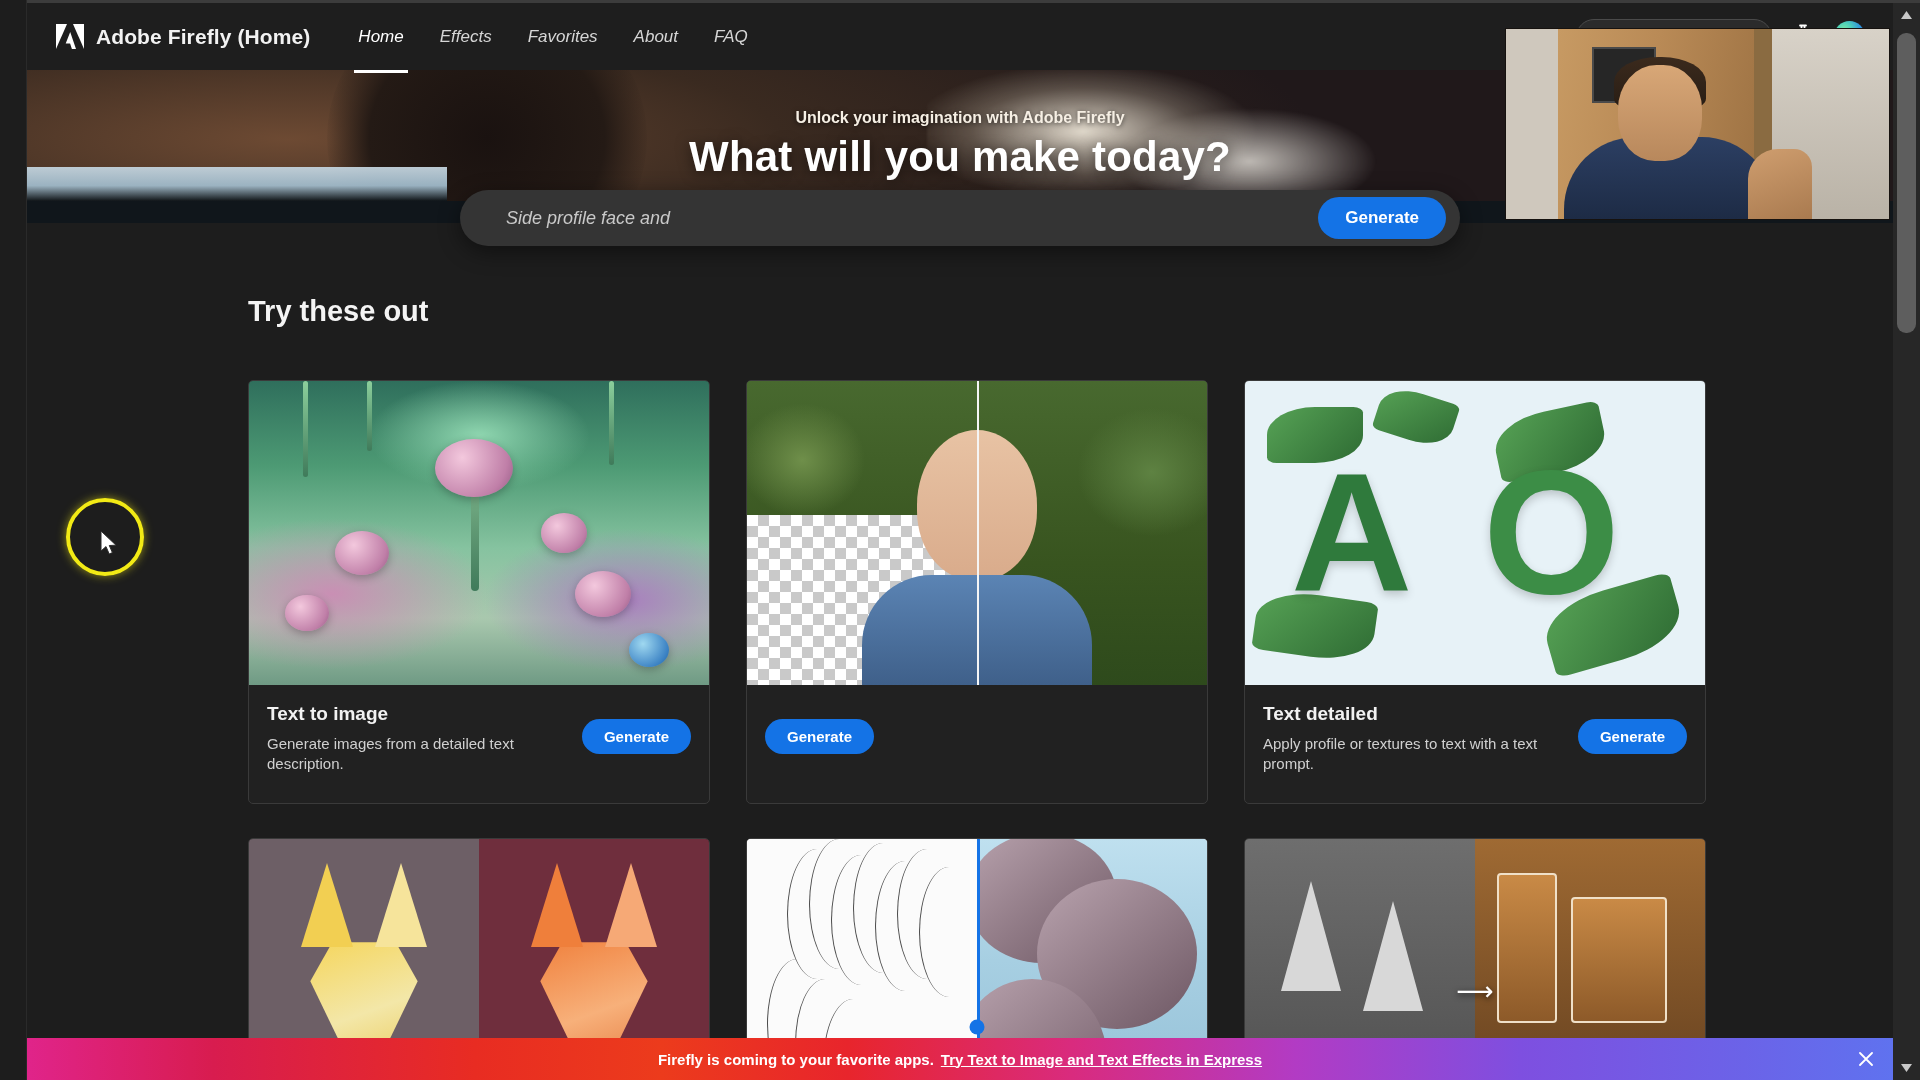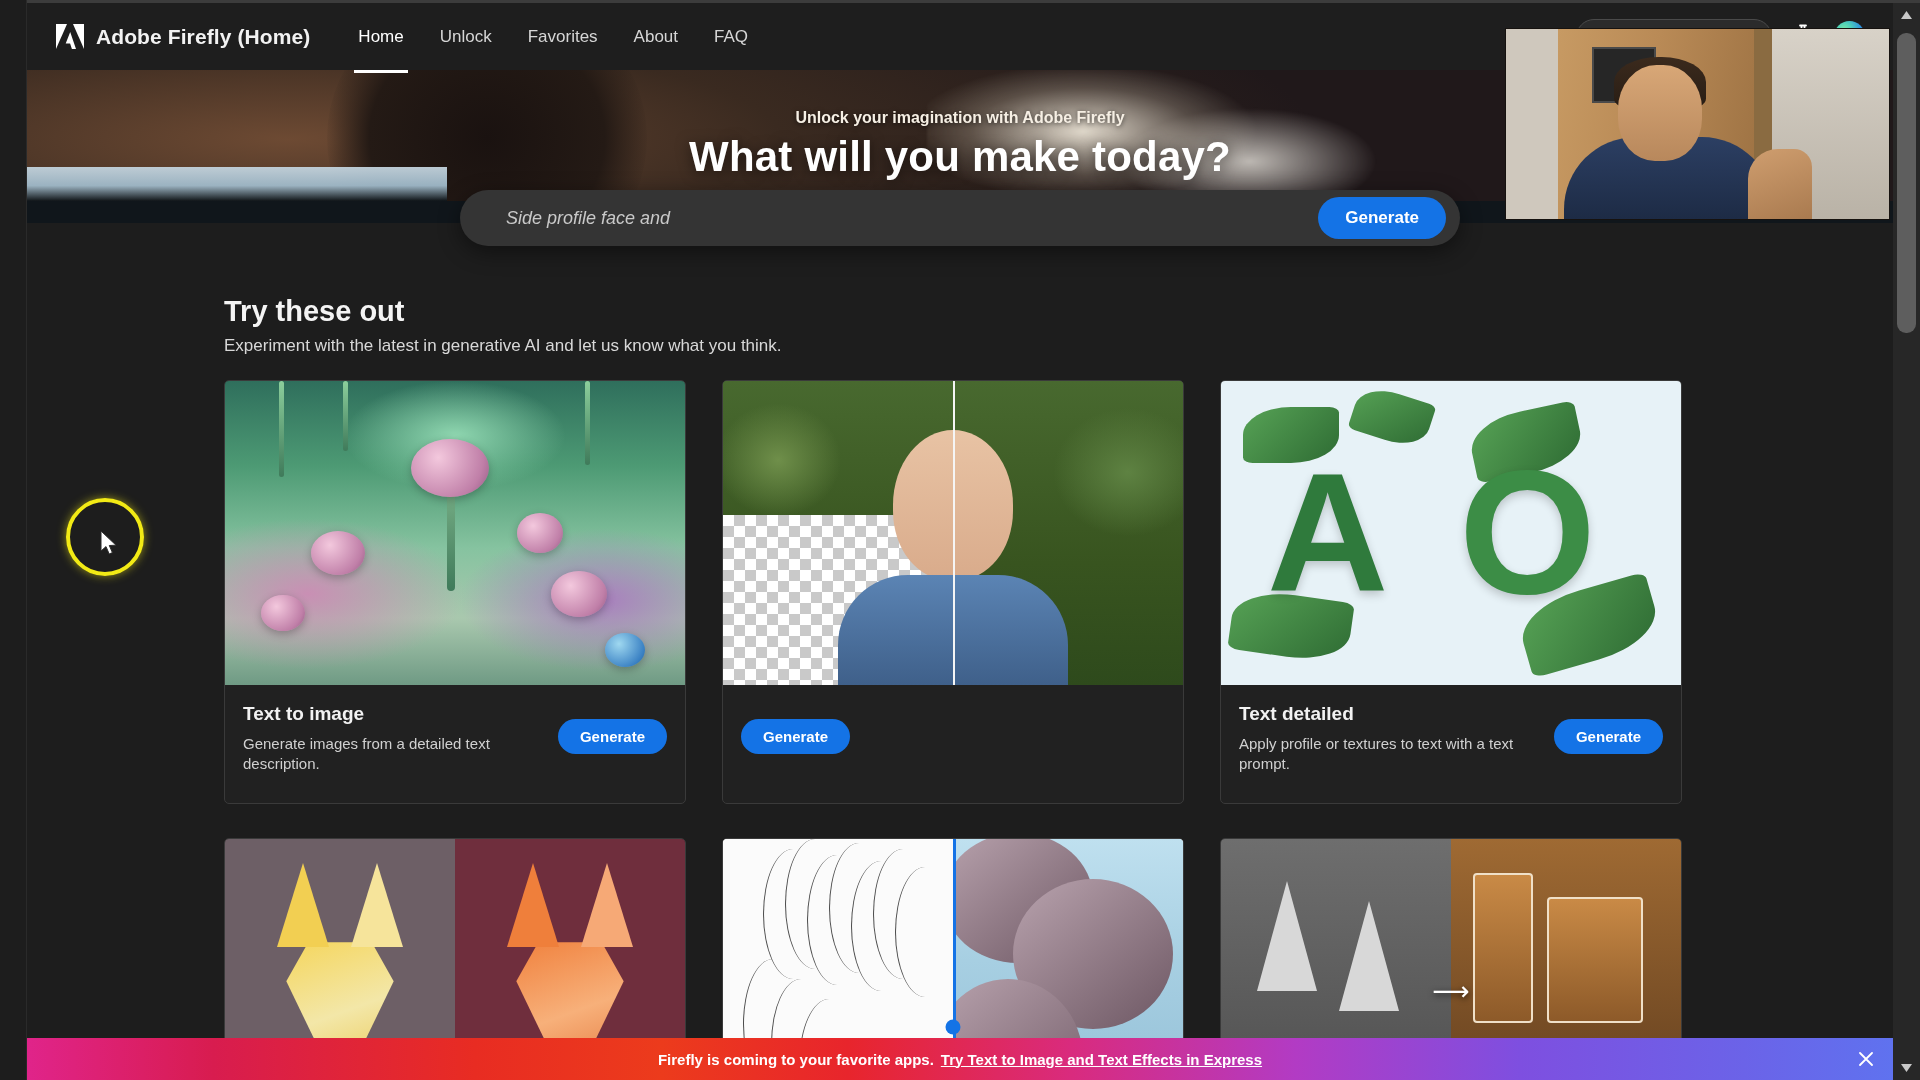--- a/index.html
+++ b/index.html
@@ -41,20 +41,21 @@
     color: #f2f2f2; font-size: 21px; font-weight: bold;
     letter-spacing: .1px; white-space: nowrap;
   }
   #mainnav { display: flex; align-items: center; margin-left: 30px; height: 67px; }
   .nav-item {
     position: relative; height: 73px;
     display: flex; align-items: center;
     padding: 0 18px;
     color: #d6d6d6; font-size: 17px; cursor: pointer;
     white-space: nowrap;
+    font-style: italic;
   }
   .nav-item.active { color: #ffffff; }
   .nav-item.active::after {
     content: ""; position: absolute; left: 14px; right: 14px; bottom: 0;
     height: 3px; background: #ffffff;
   }
 
   #topbar-right {
     margin-left: auto; display: flex; align-items: center; gap: 20px;
     padding-right: 28px; height: 67px;
@@ -132,21 +133,21 @@
   }
   #prompt-input::placeholder { color: #c9c9c9; font-style: italic; }
   #prompt-generate-button {
     margin-right: 14px; background: #1473e6; border: 0; border-radius: 22px;
     color: #ffffff; font-size: 17px; font-weight: bold;
     padding: 11px 27px; cursor: pointer;
     font-family: "Liberation Sans", sans-serif;
   }
 
   
-  #content { position: absolute; left: 16px; top: 223px; width: 1866px; height: 857px; text-decoration: underline; }
+  #content { position: absolute; left: 40px; top: 223px; width: 1866px; height: 857px; text-decoration: underline; }
   #section-title {
     position: absolute; left: 208px; top: 72px;
     color: #f4f4f4; font-size: 29px; font-weight: bold;
   }
   #section-subtitle {
     position: absolute; left: 208px; top: 113px;
     color: #d8d8d8; font-size: 17px;
   }
 
   .card-grid { position: absolute; left: 208px; top: 157px; width: 1458px; }
@@ -404,21 +405,21 @@
         <path d="M15.2 9 L21 26 h-4.1 l-1.8-5.4 h-4.4 Z" fill="#ffffff"></path>
       </svg>
       <span id="brand-title">Adobe Firefly (Home)</span>
     </div>
 
     <nav id="mainnav">
       <div class="nav-item active">
         <span>Home</span>
       </div>
       <div class="nav-item">
-        <span>Unlock</span>
+        <span>Effects</span>
       </div>
       <div class="nav-item">
         <span>Favorites</span>
       </div>
       <div class="nav-item">
         <span>About</span>
       </div>
       <div class="nav-item">
         <span>FAQ</span>
       </div>
@@ -440,21 +441,20 @@
         <svg id="avatar-glyph" viewBox="0 0 17 17">
           <path d="M8.5 2 L15 6 L8.5 10 L2 6 Z" fill="#1a3faa"></path>
           <path d="M8.5 9 L15 5.2 v2.4 L8.5 11.4 L2 7.6 V5.2 Z" fill="#2a59d0" opacity=".85"></path>
         </svg>
       </div>
     </div>
   </div>
 
   <div id="content">
     <div id="section-title">Try these out</div>
-    <div id="section-subtitle">Experiment with the latest in generative AI and let us know what you think.</div>
 
     <div class="card-grid">
 
       <div class="card-row">
 
         <div class="card">
           <div class="card-thumb">
             <div class="thumb-garden">
               <div class="vine" style="left:54px;  top:0;   height:96px;"></div>
               <div class="vine" style="left:118px; top:0;   height:70px;"></div>

